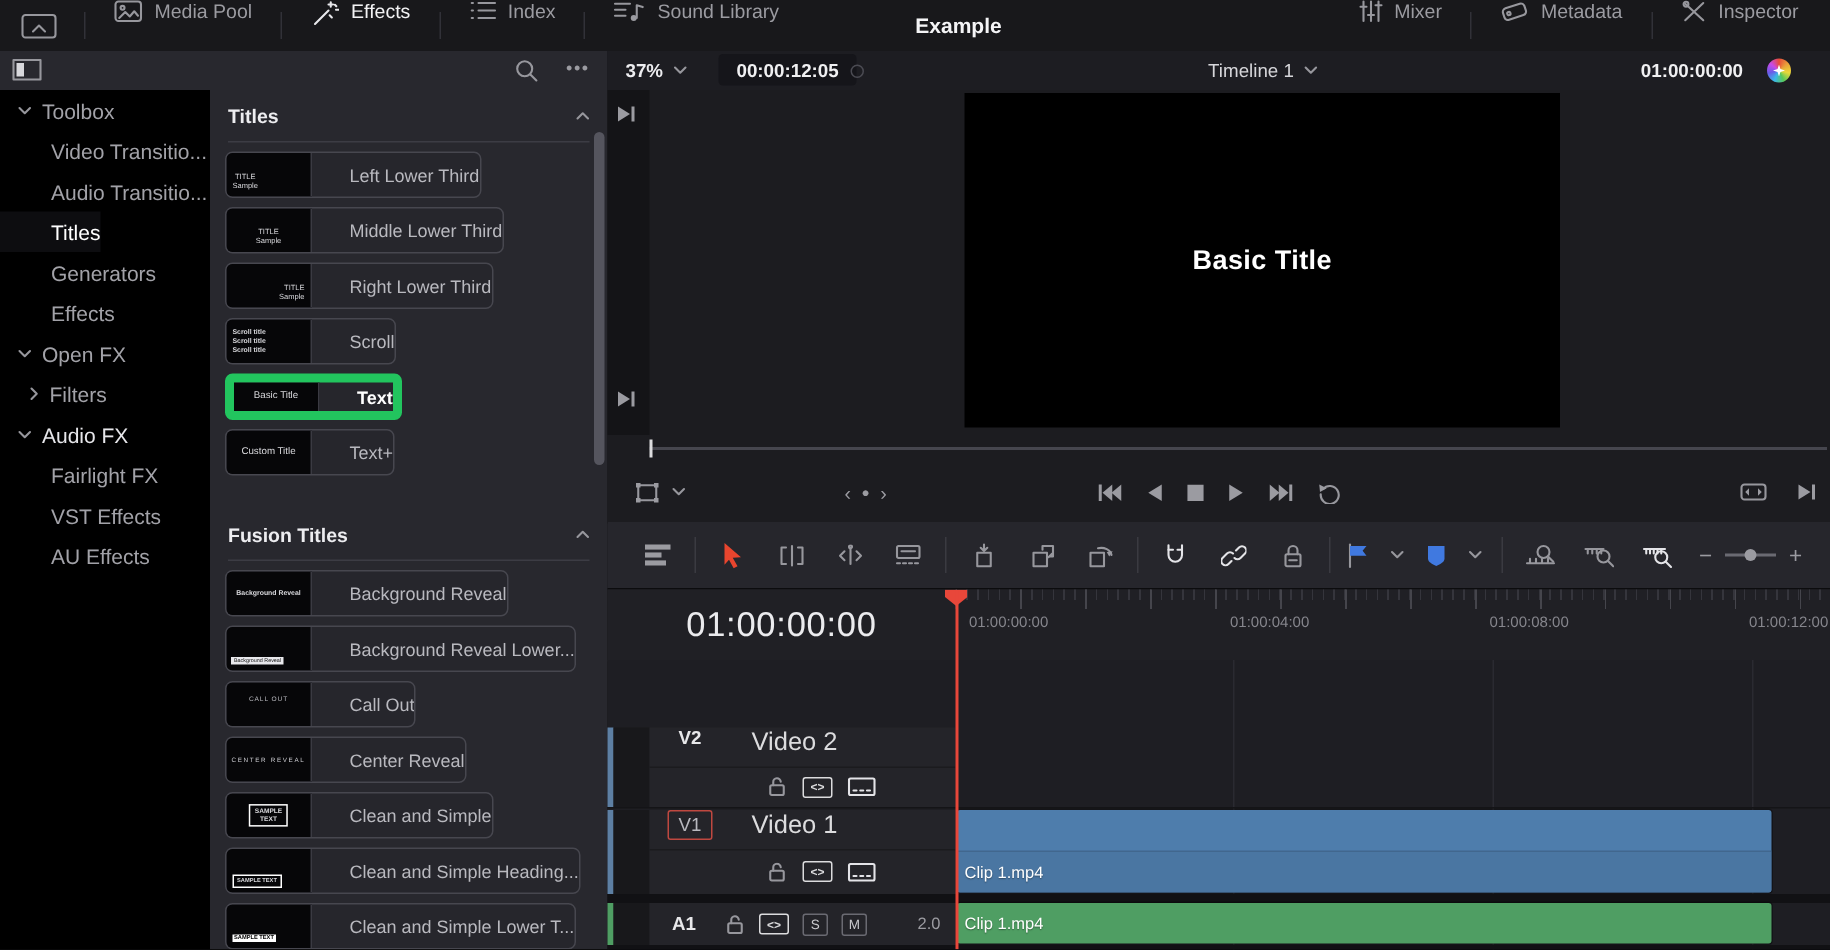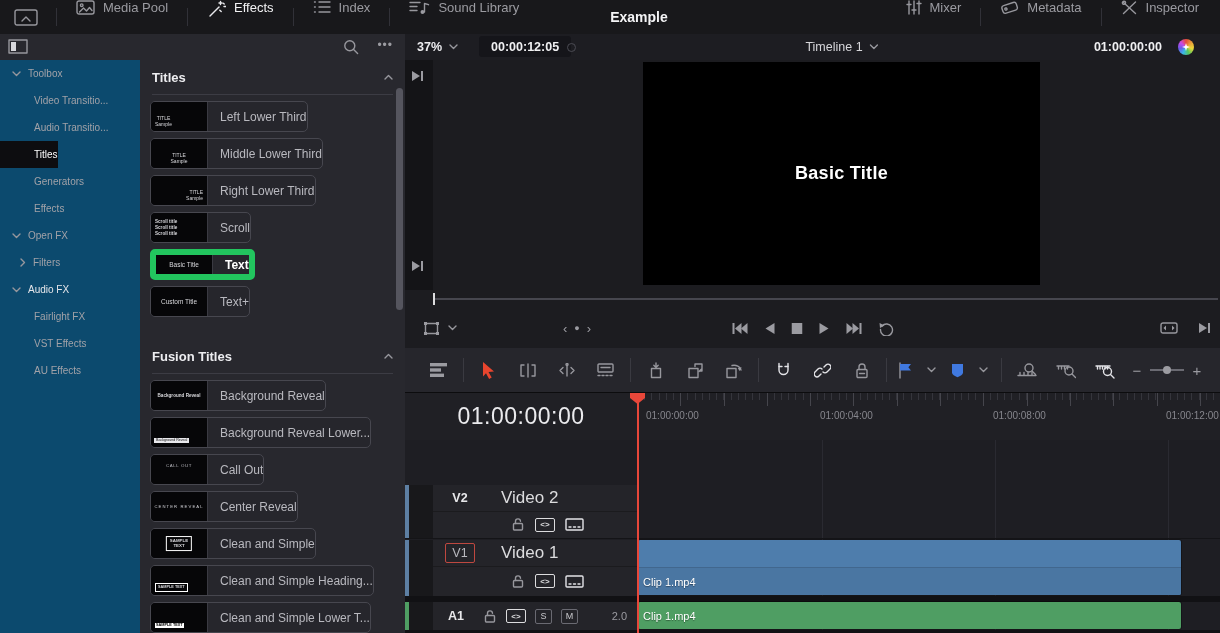--- a/index.html
+++ b/index.html
@@ -30,21 +30,21 @@
   .ctc{position:absolute;left:74px;top:2px;height:21px;padding:0 12px;background:#15151a;border-radius:3px;display:flex;align-items:center;font-size:12.5px;font-weight:bold;color:#f0f0f2}
   .vdot{position:absolute;left:162px;top:9px;width:7px;height:7px;border:1px solid #4b4b53;border-radius:50%}
   .tlsel{position:absolute;left:437px;top:0;height:26px;transform:translateX(-50%);display:flex;align-items:center;gap:7px;font-size:12.5px;font-weight:normal;color:#d6d6da}
   .mtc{position:absolute;right:58px;top:0;height:26px;display:flex;align-items:center;font-size:12.5px;font-weight:bold;color:#f0f0f2}
   .resic{position:absolute;right:26px;top:5px;width:16px;height:16px;border-radius:50%;
          background:conic-gradient(#e84b3a,#e8a03a,#ead83a,#58c85a,#3ab8e8,#6a5ae8,#c84ae8,#e84b3a)}
   .resic i{position:absolute;left:4px;top:4px;width:8px;height:8px;background:#fff;
            clip-path:polygon(50% 0,62% 38%,100% 50%,62% 62%,50% 100%,38% 62%,0 50%,38% 38%)}
 
   
-  .sidebar{position:absolute;left:0;top:60px;width:140px;bottom:0;background:#0c4a6e;border-right:1px solid #131316;font-size:10px}
+  .sidebar{position:absolute;left:0;top:60px;width:140px;bottom:0;background:#000000;border-right:1px solid #131316;font-size:14px}
   .srow{height:27px;display:flex;align-items:center;color:#a2a2a8;white-space:nowrap;overflow:hidden}
   .srow .chevD{margin:0 7px 0 12px}
   .srow.item{padding-left:34px}
   .srow.item .chev{display:none;margin-right:7px;margin-left:-14px}
   .srow.item.show-chev .chev{display:block}
   .srow.item.sel{background:#0d0d10;color:#fff}
   .srow.bright{color:#e6e6ea}
 
   
   .panel{position:absolute;left:140px;top:60px;width:265px;bottom:0;background:#28282e;border-right:1px solid #101013;overflow:hidden}
@@ -61,21 +61,21 @@
   .t-br span{right:4px;bottom:3px;text-align:right}
   .t-scroll span{left:4px;top:50%;transform:translateY(-50%);font-size:4.6px;font-weight:bold}
   .t-c span{left:50%;top:50%;transform:translate(-50%,-50%);white-space:nowrap;font-size:6.5px}
   .t-bold span{font-size:4.6px;font-weight:bold}
   .t-bar span{left:3px;bottom:4px;background:#e8e8ec;color:#141414;font-size:3.6px;line-height:5px;padding:0 2px;white-space:nowrap}
   .t-callout span{left:50%;top:38%;transform:translate(-50%,-50%);font-size:4.4px;letter-spacing:.6px;color:#b9b9bf;white-space:nowrap}
   .t-sp span{left:50%;top:50%;transform:translate(-50%,-50%);font-size:4.2px;letter-spacing:1.1px;color:#cfcfd4;white-space:nowrap}
   .t-box span{left:50%;top:50%;transform:translate(-50%,-50%);font-size:4.4px;font-weight:bold;border:1px solid #fff;padding:1px 3px;text-align:center}
   .t-box-bl span{left:4px;bottom:3px;font-size:3.8px;font-weight:bold;border:1px solid #fff;padding:1px 2px}
   .t-bl-sm span{left:4px;bottom:4px;font-size:3.8px;font-weight:bold;background:#fff;color:#000;padding:0 1px}
-  .tlabel{flex:1;display:flex;align-items:center;padding-left:12px;font-size:12px;color:#b9b9bf;white-space:nowrap;overflow:hidden}
+  .tlabel{flex:1;display:flex;align-items:center;padding-left:25px;font-size:12px;color:#b9b9bf;white-space:nowrap;overflow:hidden}
   .pscroll{position:absolute;right:2px;top:28px;width:7px;height:222px;background:#55555e;border-radius:4px}
 
   
   .rightcol{position:absolute;left:405px;top:60px;width:815px;bottom:0;background:#1c1c20}
   .rail{position:absolute;left:0;top:0;width:28px;height:230px;background:#141417}
   .railbtn{position:absolute;left:6px}
   .video{position:absolute;left:238px;top:2px;width:397px;height:223px;background:#000;display:flex;align-items:center;justify-content:center}
   .ovl{color:#fff;font-size:18px;font-weight:600;letter-spacing:.3px}
   .scrub{position:absolute;left:0;top:230px;width:815px;height:18px}
   .scrub .line{position:absolute;left:28px;right:2px;top:8px;height:2px;background:#46464e}
@@ -111,21 +111,21 @@
   .ticks span:nth-of-type(4){left:529px}
 
   
   .gap{position:absolute;left:0;top:380px;width:815px;height:45px;background:#1e1e23;border-bottom:1px solid #0e0e10}
   .tracksbg{position:absolute;left:0;top:380px;width:815px;bottom:0;background:#1e1e23}
   .gline{position:absolute;top:0;bottom:0;width:1px;background:#2a2a31}
   .track{position:absolute;left:0;width:815px}
   .cstrip{position:absolute;left:0;top:0;bottom:0;width:4px}
   .dcol{position:absolute;left:4px;top:0;bottom:0;width:24px;background:#18181b}
   .thead{position:absolute;left:28px;top:0;bottom:0;width:204px;background:#242429}
-  .tname{position:absolute;left:0;right:0;top:0;height:26px;display:flex;align-items:center;border-bottom:1px solid #1b1b1e}
+  .tname{position:absolute;left:0;right:0;top:0;height:26px;display:flex;align-items:flex-start;border-bottom:1px solid #1b1b1e}
   .tid{width:30px;margin-left:12px;text-align:center;font-size:12.5px;font-weight:bold;color:#e8e8ea}
   .tid.target{box-sizing:border-box;border:1px solid #bf4840;border-radius:2px;color:#b9b9bf;font-weight:normal;height:20px;line-height:18px}
   .tnm{margin-left:26px;font-size:17px;color:#dcdcde}
   .ticonrow{position:absolute;left:0;right:0;top:26px;bottom:0;display:flex;align-items:center;gap:10px;padding-left:78px}
   .asel{box-sizing:border-box;width:20px;height:14px;border:1px solid #dcdcde;border-radius:2px;display:flex;align-items:center;justify-content:center;color:#dcdcde;font-size:8px;font-weight:bold}
   .asel::before{content:"<>"}
   .smbtn{box-sizing:border-box;width:17px;height:15px;border:1px solid #6a6a72;border-radius:2px;font-size:9px;color:#c9c9cd;display:flex;align-items:center;justify-content:center}
   .sepband{position:absolute;left:0;top:536px;width:815px;height:6px;background:#111114}
   .bottomband{position:absolute;left:0;top:570px;width:815px;height:3px;background:#111114}
   .clip{position:absolute;border-radius:2px;overflow:hidden;box-shadow:0 0 0 1px rgba(0,0,0,.3)}

